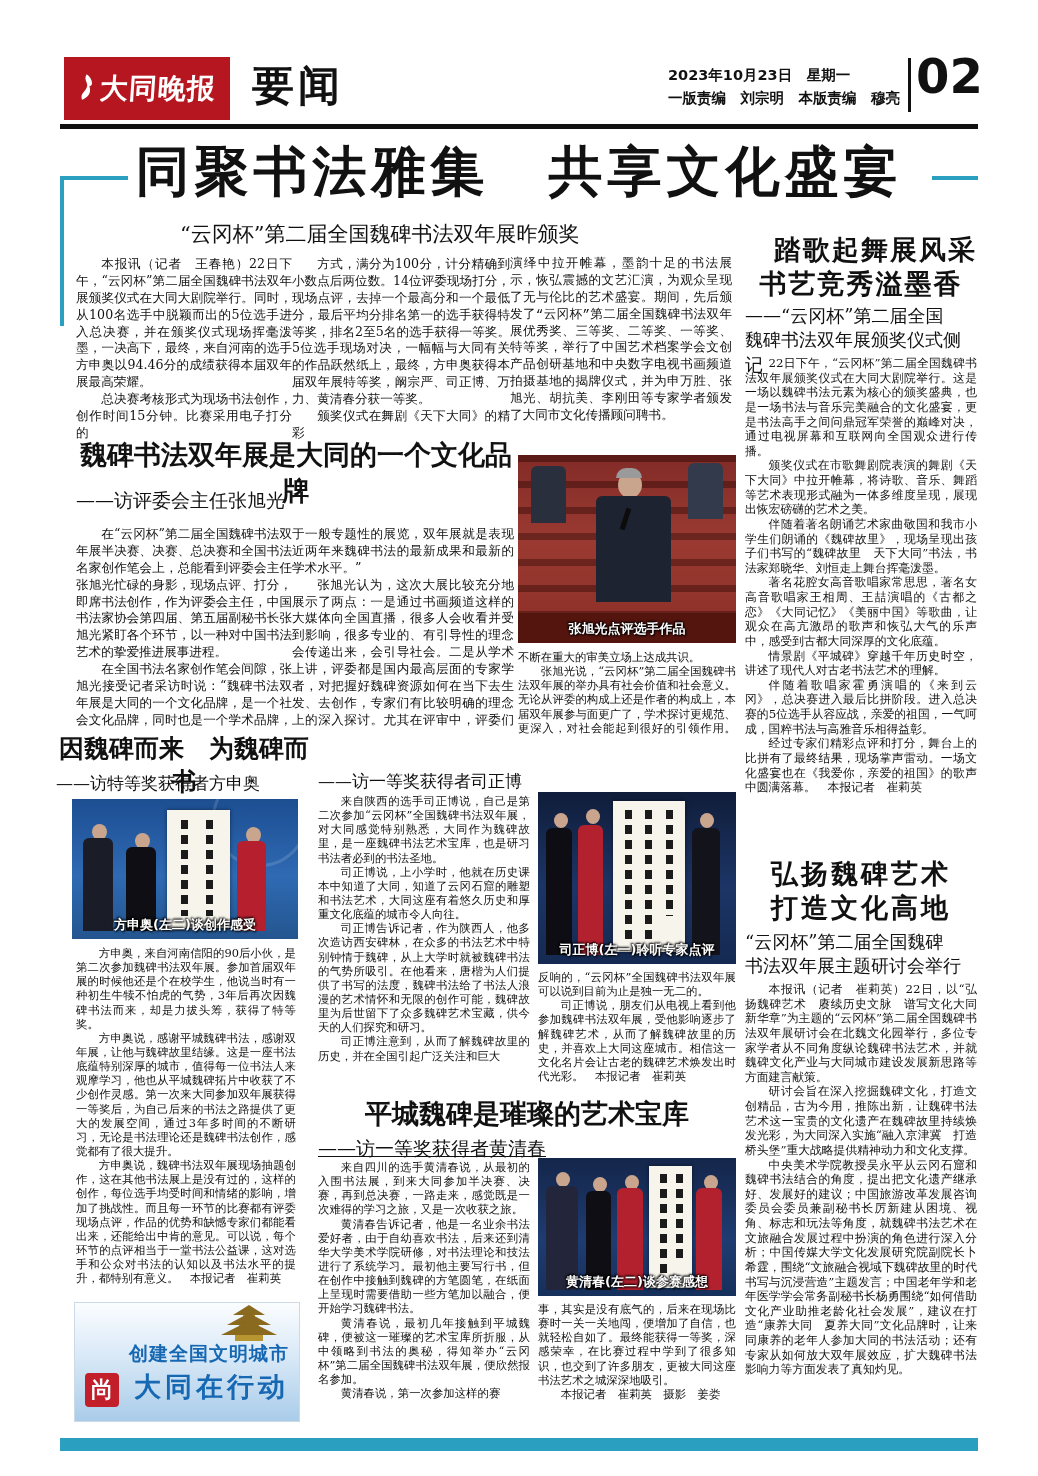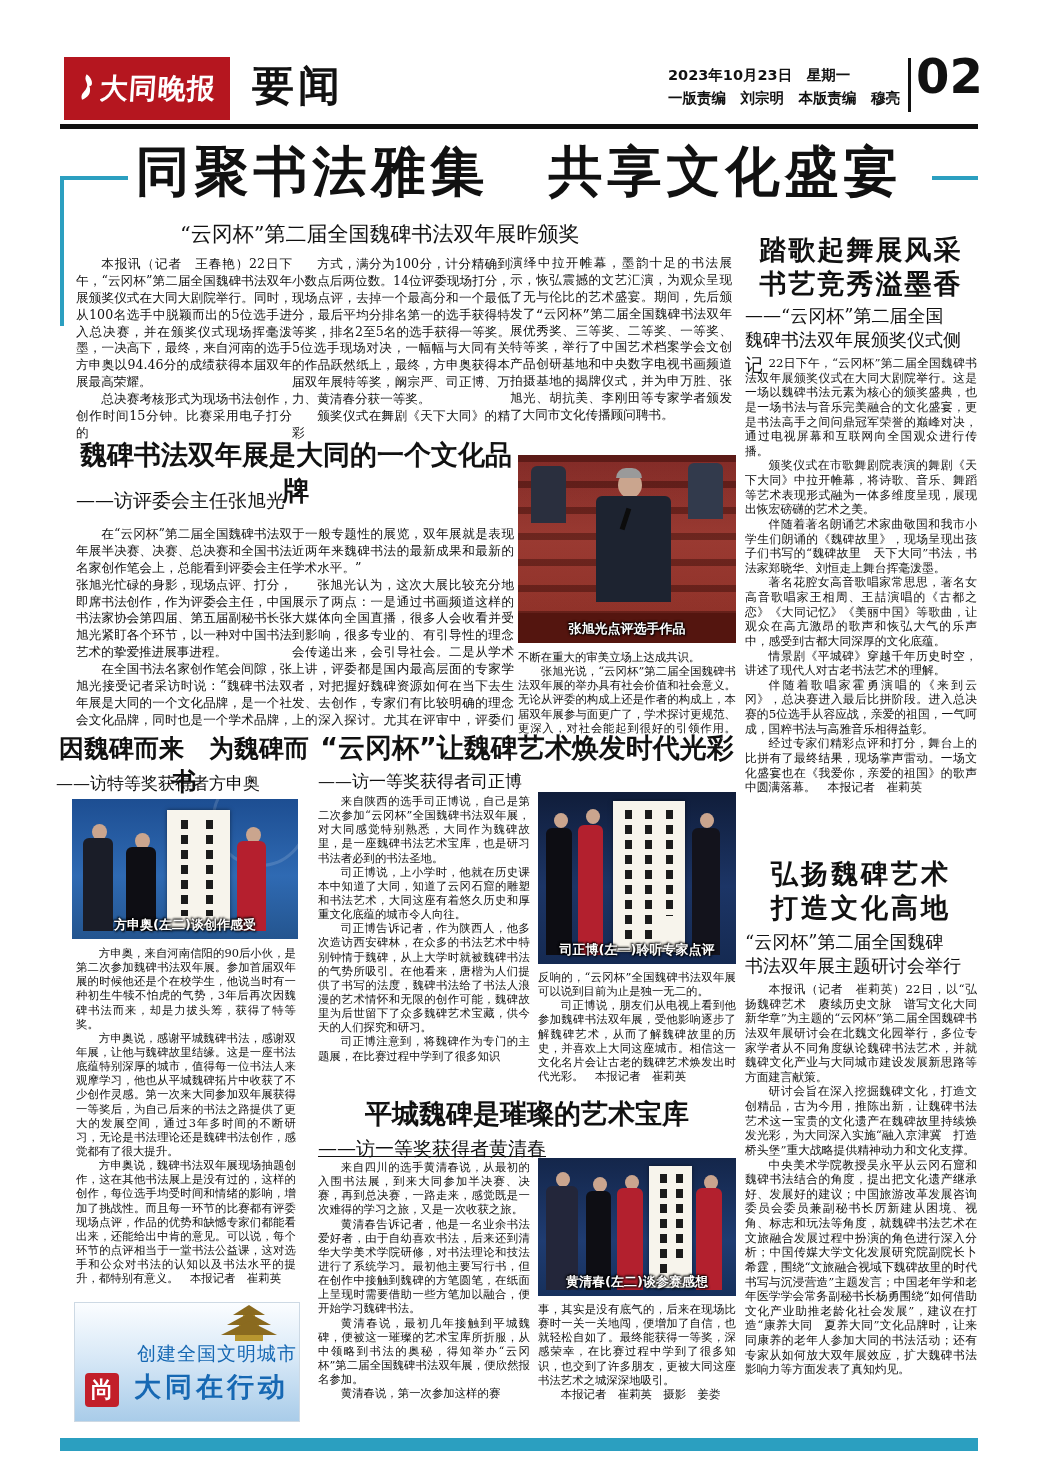--- a/index.html
+++ b/index.html
@@ -34,21 +34,21 @@
               text-shadow:0 0 3px #000,1px 1px 2px #000,-1px -1px 2px #000;}
   .fig{position:absolute;border-radius:6px 6px 0 0;}
   .head{position:absolute;border-radius:50%;background:#caa58e;}
   .scroll{position:absolute;background:#f7f4ec;box-shadow:0 0 4px rgba(0,0,0,.5);}
   .ink{position:absolute;width:7px;background:repeating-linear-gradient(180deg,#1b1b1b 0 9px,transparent 9px 15px);}
   .seatrows{position:absolute;inset:0;background:repeating-linear-gradient(180deg,rgba(0,0,0,.28) 0 7px,rgba(255,255,255,.03) 7px 26px);}
   
   .banner{background:linear-gradient(180deg,#fbfdff 0%,#d9e9f7 45%,#a9cce9 100%);border:1px solid #cdd9e4;}
   .seal{position:absolute;left:10px;bottom:14px;width:34px;height:34px;background:#c21f2a;border-radius:4px;
         color:#fff;font-size:22px;font-weight:bold;display:flex;align-items:center;justify-content:center;}
-  .banner-l1{position:absolute;right:2px;top:38px;font-size:19px;font-weight:400;color:#1668b3;letter-spacing:1px;}
+  .banner-l1{position:absolute;right:10px;top:38px;font-size:19px;font-weight:700;color:#1668b3;letter-spacing:1px;}
   .banner-l2{position:absolute;right:10px;top:66px;font-size:27px;font-weight:900;color:#1668b3;letter-spacing:4px;}
   .bottom-bar{left:60px;top:1438px;width:918px;height:13px;}
 </style>
 </head>
 <body>
 
 <div id="paper">
 
   <div class="abs logo-box">
     <span style="display:inline-flex;">
@@ -79,21 +79,21 @@
       <p>总决赛考核形式为现场书法创作，创作时间15分钟。比赛采用电子打分的</p>
     </div>
   <div class="abs body-col t14" style="left:292px;top:256px;width:218px;height:192px;">
       <p>方式，满分为100分，计分精确到小数点后两位数。14位评委现场打分，现场点评，去掉一个最高分和一个最低分，最后平均分排名第一的选手获得特等奖，排名2至5名的选手获得一等奖。5位选手现场对决，一幅幅与大同有关的作品跃然纸上，最终，方申奥获得本届双年展特等奖，阚宗严、司正博、万力、黄清春分获一等奖。</p>
       <p>颁奖仪式在舞剧《天下大同》的精彩</p>
     </div>
   <div class="abs body-col t14 cont" style="left:510px;top:256px;width:222px;height:192px;font-family:Liberation Mono, monospace;">
       <p>演绎中拉开帷幕，墨韵十足的书法展示，恢弘震撼的文艺汇演，为观众呈现了无与伦比的艺术盛宴。期间，先后颁发了“云冈杯”第二届全国魏碑书法双年展优秀奖、三等奖、二等奖、一等奖、特等奖，举行了中国艺术档案学会文创产品创研基地和中央数字电视书画频道拍摄基地的揭牌仪式，并为申万胜、张旭光、胡抗美、李刚田等专家学者颁发了大同市文化传播顾问聘书。</p>
     </div>
 
-  <div class="abs h" style="left:745px;top:232px;width:232px;font-size:27px;letter-spacing:2px;">踏歌起舞展风采</div>
+  <div class="abs h" style="left:745px;top:232px;width:232px;font-size:27px;letter-spacing:2px;text-align:right;">踏歌起舞展风采</div>
   <div class="abs h" style="left:745px;top:266px;width:232px;font-size:27px;letter-spacing:2px;">书艺竞秀溢墨香</div>
   <div class="abs sub prewrap" style="left:745px;top:304px;width:232px;font-size:18px;line-height:1.35;">——“云冈杯”第二届全国
 魏碑书法双年展颁奖仪式侧记</div>
   <div class="abs body-col t12" style="left:745px;top:356px;width:232px;height:486px;">
       <p>22日下午，“云冈杯”第二届全国魏碑书法双年展颁奖仪式在大同大剧院举行。这是一场以魏碑书法元素为核心的颁奖盛典，也是一场书法与音乐完美融合的文化盛宴，更是书法高手之间问鼎冠军荣誉的巅峰对决，通过电视屏幕和互联网向全国观众进行传播。</p>
       <p>颁奖仪式在市歌舞剧院表演的舞剧《天下大同》中拉开帷幕，将诗歌、音乐、舞蹈等艺术表现形式融为一体多维度呈现，展现出恢宏磅礴的艺术之美。</p>
       <p>伴随着著名朗诵艺术家曲敬国和我市小学生们朗诵的《魏碑故里》，现场呈现出孩子们书写的“魏碑故里　天下大同”书法，书法家郑晓华、刘恒走上舞台挥毫泼墨。</p>
       <p>著名花腔女高音歌唱家常思思，著名女高音歌唱家王相周、王喆演唱的《古都之恋》《大同记忆》《美丽中国》等歌曲，让观众在高亢激昂的歌声和恢弘大气的乐声中，感受到古都大同深厚的文化底蕴。</p>
       <p>情景剧《平城碑》穿越千年历史时空，讲述了现代人对古老书法艺术的理解。</p>
       <p>伴随着歌唱家霍勇演唱的《来到云冈》，总决赛进入最后比拼阶段。进入总决赛的5位选手从容应战，亲爱的祖国，一气呵成，国粹书法与高雅音乐相得益彰。</p>
@@ -169,27 +169,26 @@
         <rect x="26" y="20" width="20" height="5" fill="#b8962f"></rect>
         <polygon points="36,16 8,30 64,30" fill="#8a6a1f"></polygon>
         <rect x="22" y="30" width="28" height="6" fill="#b8962f"></rect>
       </svg>
     </span>
     <div class="seal">尚</div>
     <div class="banner-l1">创建全国文明城市</div>
     <div class="banner-l2">大同在行动</div>
   </div>
 
-  <div class="abs h" style="left:318px;top:730px;width:418px;font-size:27px;">“云冈杯”让魏碑艺术焕发时代光彩</div>
   <div class="abs sub" style="left:318px;top:770px;width:418px;font-size:17px;">——访一等奖获得者司正博</div>
   <div class="abs body-col t11" style="left:318px;top:794px;width:212px;height:296px;">
       <p>来自陕西的选手司正博说，自己是第二次参加“云冈杯”全国魏碑书法双年展，对大同感觉特别熟悉，大同作为魏碑故里，是一座魏碑书法艺术宝库，也是研习书法者必到的书法圣地。</p>
       <p>司正博说，上小学时，他就在历史课本中知道了大同，知道了云冈石窟的雕塑和书法艺术，大同这座有着悠久历史和厚重文化底蕴的城市令人向往。</p>
       <p>司正博告诉记者，作为陕西人，他多次造访西安碑林，在众多的书法艺术中特别钟情于魏碑，从上大学时就被魏碑书法的气势所吸引。在他看来，唐楷为人们提供了书写的法度，魏碑书法给了书法人浪漫的艺术情怀和无限的创作可能，魏碑故里为后世留下了众多魏碑艺术宝藏，供今天的人们探究和研习。</p>
-      <p>司正博注意到，将魏碑作为专门的主题展，在比赛过程中学到了很多知识</p>
+      <p>司正博注意到，从而了解魏碑故里的历史，并在全国引起广泛关注和巨大</p>
     </div>
 
   <div class="abs photo" style="left:538px;top:792px;width:198px;height:172px;background:linear-gradient(180deg,#101d3a 0%,#1c3566 55%,#152a52 100%);">
     <div class="head" style="left:8%;top:12%;width:14px;height:15px;"></div>
     <div class="fig" style="left:4%;top:21%;width:13%;height:74%;background:#0d0d13;"></div>
     <div class="head" style="left:24%;top:10%;width:14px;height:15px;"></div>
     <div class="fig" style="left:20%;top:19%;width:13%;height:76%;background:#b3202e;"></div>
     <div class="scroll" style="left:38%;top:5%;width:36%;height:88%;">
       <div class="ink" style="left:16%;top:6%;height:86%;"></div>
       <div class="ink" style="left:45%;top:6%;height:86%;"></div>

